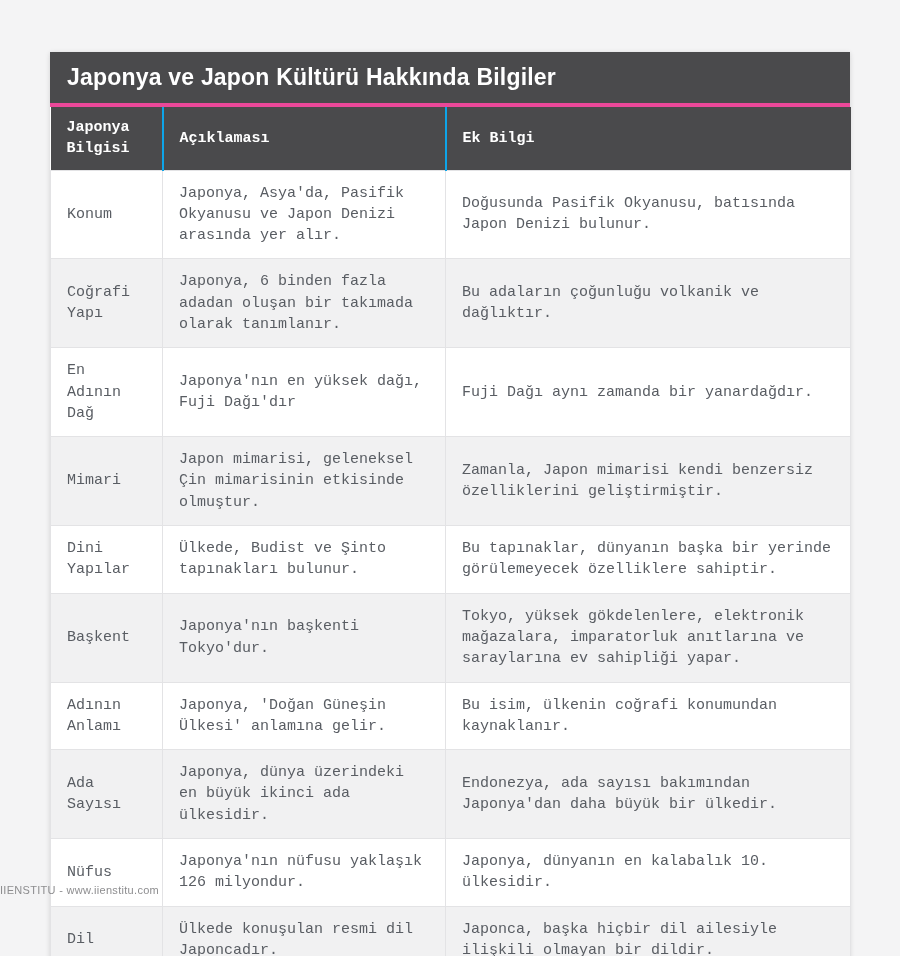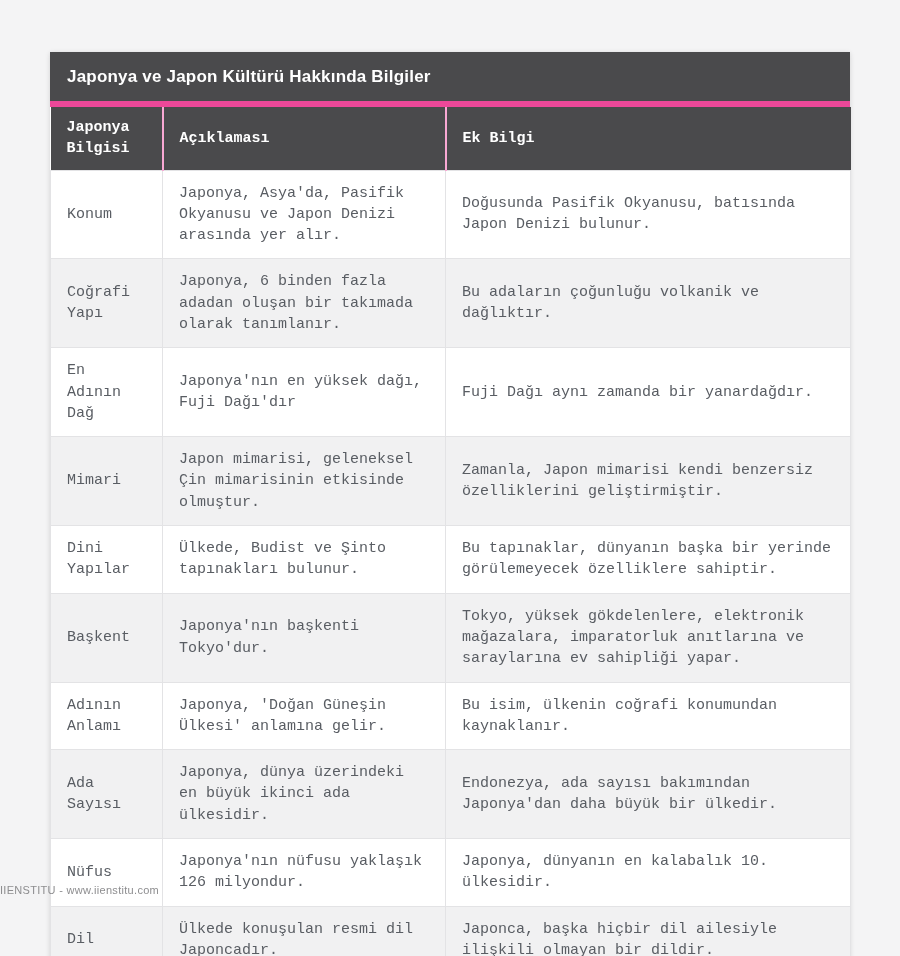--- a/index.html
+++ b/index.html
@@ -27,27 +27,27 @@
     position: absolute;
     left: 50px;
     top: 52px;
     width: 800px;
     background: var(--row-bg);
     box-shadow: 0 1px 5px rgba(0,0,0,0.14);
   }
   .card-title {
     background: var(--header-bg);
     color: var(--header-text);
-    font-size: 17px;
+    font-size: 23px;
     font-weight: bold;
     height: 55px;
     display: flex;
     align-items: center;
     padding: 0 17px;
-    border-bottom: 6px solid #ec4899;
+    border-bottom: 4px solid #ec4899;
     letter-spacing: 0.2px;
   }
   table {
     width: 100%;
     border-collapse: collapse;
     table-layout: fixed;
     font-family: Liberation Mono, monospace;
   }
   col.c-topic { width: 112px; }
   col.c-desc  { width: 283px; }
@@ -56,21 +56,21 @@
     background: var(--header-bg);
     color: var(--header-text);
     font-size: 15px;
     font-weight: bold;
     text-align: left;
     vertical-align: middle;
     height: 63px;
     padding: 10px 16px;
     line-height: 1.4;
   }
-  thead th + th { border-left: 2px solid #f9a8d4; }
+  thead th + th { border-left: 2px solid #0ea5e9; }
   tbody td {
     font-size: 15px;
     color: var(--body-text);
     line-height: 1.42;
     padding: 12px 16px;
     vertical-align: middle;
     border: 1px solid var(--border);
     background: var(--row-bg);
   }
   tbody tr:nth-child(even) td { background: var(--row-alt-bg); }

